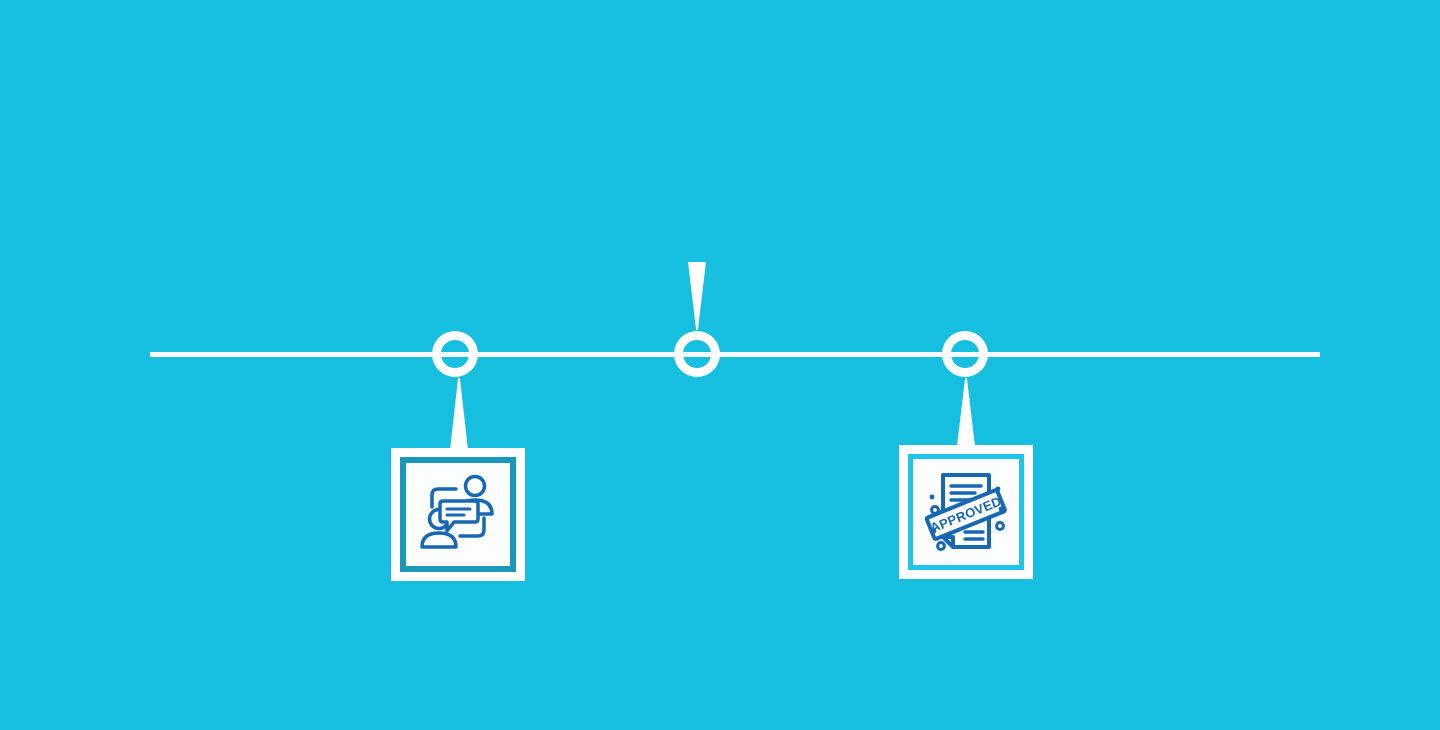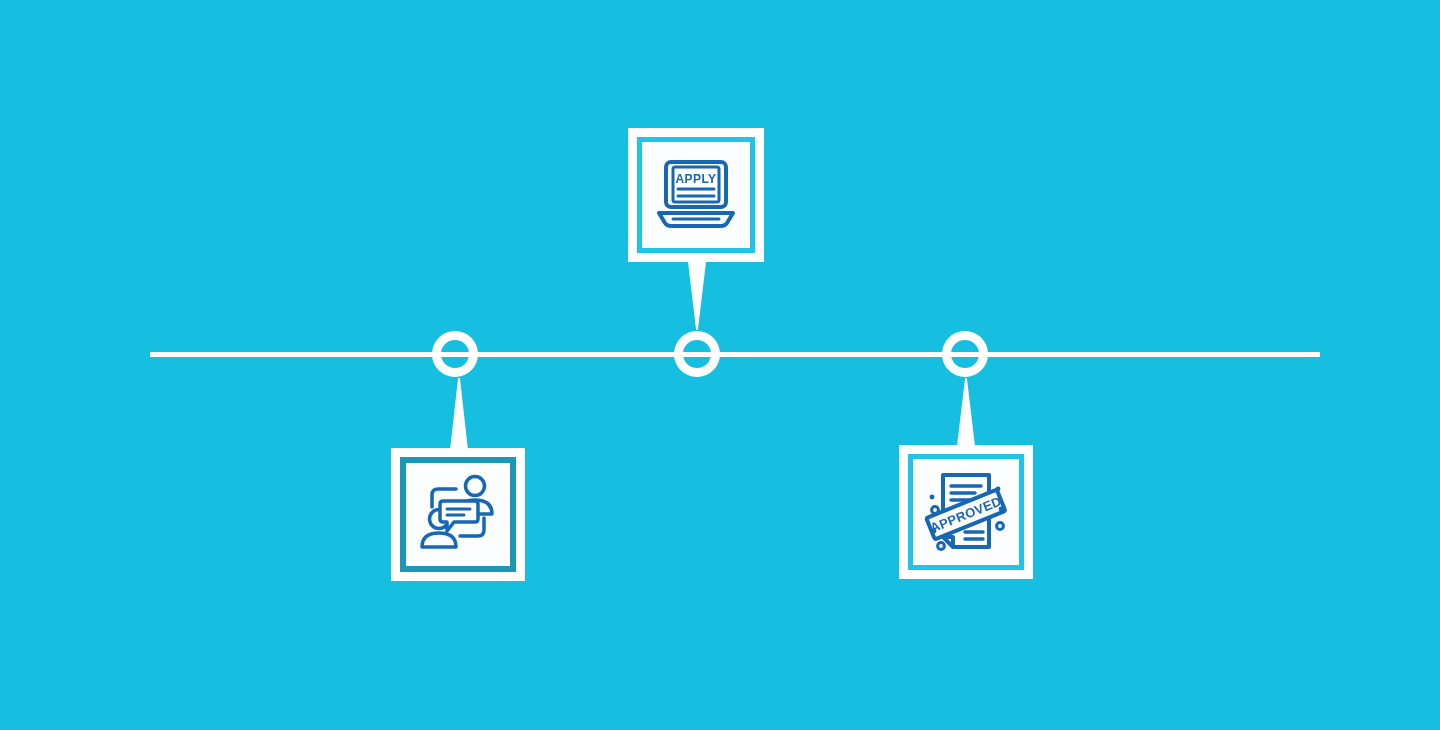--- a/index.html
+++ b/index.html
@@ -110,40 +110,20 @@
   <div class="axis-line"></div>
 
   <div class="connector connector-up"></div>
   <div class="connector connector-down-1"></div>
   <div class="connector connector-down-2"></div>
 
   <div class="node node-1"></div>
   <div class="node node-2"></div>
   <div class="node node-3"></div>
 
-  <div class="card card-center">
-    <div class="card-inner">
-      <div class="icon-wrap">
-        <svg width="86" height="76" viewBox="0 0 86 76" fill="none" xmlns="http://www.w3.org/2000/svg">
-
-          <rect x="13" y="5" width="60" height="45" rx="5" stroke="#1767b2" stroke-width="4"></rect>
-
-          <rect x="20" y="10" width="46" height="35" rx="2" fill="#ffffff" stroke="#1767b2" stroke-width="3"></rect>
-
-          <text x="43" y="26" text-anchor="middle" font-family="Liberation Sans, sans-serif" font-size="12" font-weight="bold" fill="#1767b2" letter-spacing="0.4">APPLY</text>
-
-          <line x1="25" y1="32" x2="61" y2="32" stroke="#1767b2" stroke-width="3" stroke-linecap="round"></line>
-          <line x1="25" y1="39" x2="61" y2="39" stroke="#1767b2" stroke-width="3" stroke-linecap="round"></line>
-
-          <path d="M6 56 L80 56 L74 66 Q72 69 68 69 L18 69 Q14 69 12 66 Z" fill="#ffffff" stroke="#1767b2" stroke-width="4" stroke-linejoin="round"></path>
-          <line x1="20" y1="62" x2="66" y2="62" stroke="#1767b2" stroke-width="3" stroke-linecap="round"></line>
-        </svg>
-      </div>
-    </div>
-  </div>
 
   <div class="card card-left">
     <div class="card-inner">
       <div class="icon-wrap">
         <svg width="88" height="84" viewBox="0 0 88 84" fill="none" xmlns="http://www.w3.org/2000/svg">
 
           <circle cx="61" cy="13" r="9.5" stroke="#1767b2" stroke-width="3.5"></circle>
           <path d="M44 41 Q44 27 61 27 Q78 27 78 41 Z" stroke="#1767b2" stroke-width="3.5" stroke-linejoin="round" fill="none"></path>
 
           <circle cx="25" cy="46" r="9.5" stroke="#1767b2" stroke-width="3.5"></circle>

